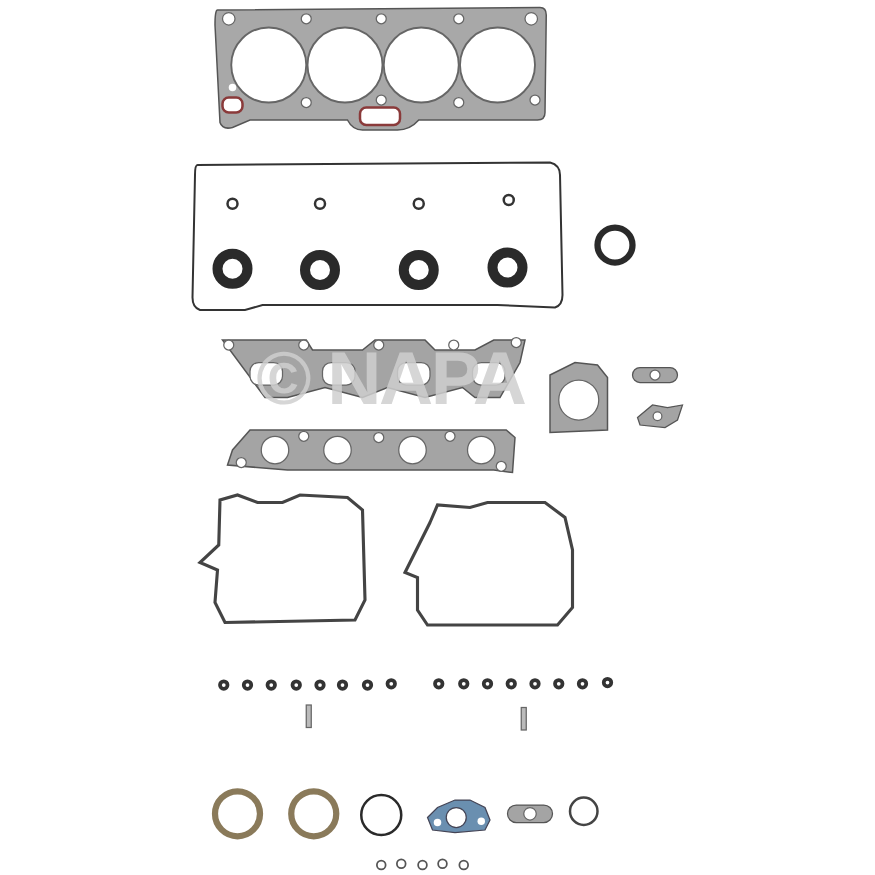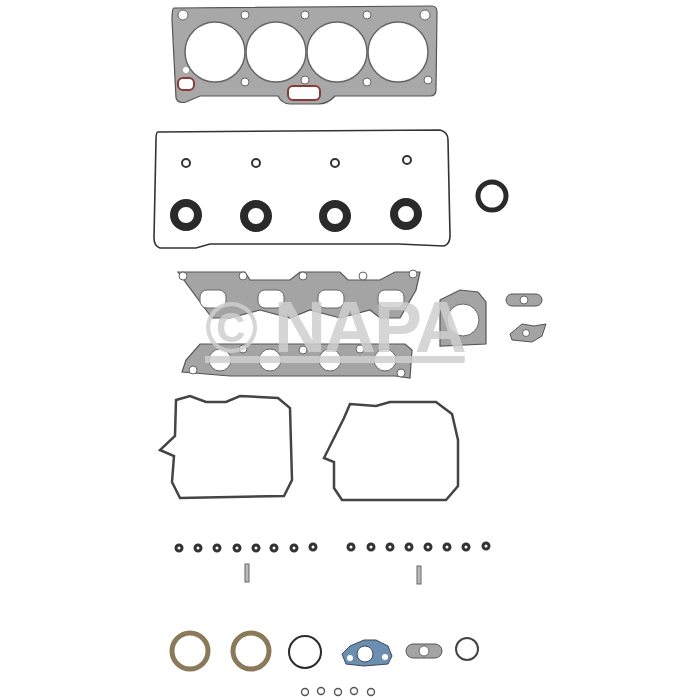--- a/index.html
+++ b/index.html
@@ -1,18 +1,18 @@
 <!DOCTYPE html>
 <html><head>
   <meta charset="utf-8">
   <style>
     html, body { margin:0; padding:0; background:#ffffff; }
     body { width:700px; height:700px; overflow:hidden; position:relative; font-family:"Liberation Sans", sans-serif; }
     #stage { position:absolute; left:0; top:0; width:700px; height:700px; }
-    .wm { position:absolute; left:205px; top:291px; font-family:"Liberation Sans", sans-serif; font-weight:bold; font-size:72px; color:#cfcfcf; opacity:0.85; letter-spacing:-2px; line-height:1;text-decoration:underline; }
+    .wm { position:absolute; left:205px; top:273px; font-family:"Liberation Sans", sans-serif; font-weight:bold; font-size:60px; color:#cfcfcf; opacity:0.85; letter-spacing:-2px; line-height:1; }
   </style>
 </head>
 <body>
 
 <div id="stage">
 <svg width="700" height="700" viewBox="0 0 700 700" xmlns="http://www.w3.org/2000/svg">
 
   <g>
     <path d="M174,8 L432,6 Q437,6 437,12 L436,90 Q436,96 430,96 L335,96 Q328,104 318,104 L290,104 Q282,104 278,96 L200,96 L186,102 Q178,104 176,98 L172,20 Q172,8 174,8 Z" fill="#a8a8a8" stroke="#555" stroke-width="1.2"></path>
     <circle cx="215" cy="52" r="30" fill="#fff" stroke="#666" stroke-width="1.5"></circle>

